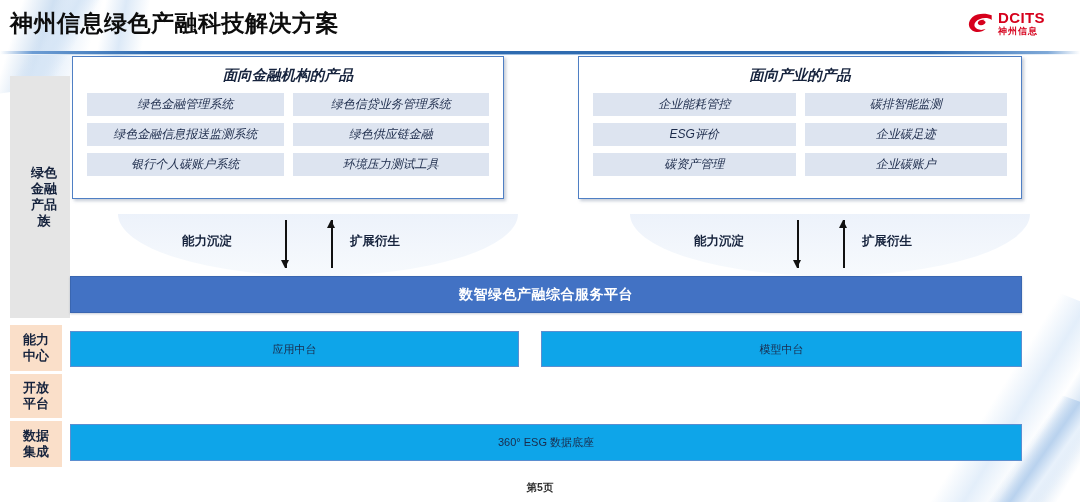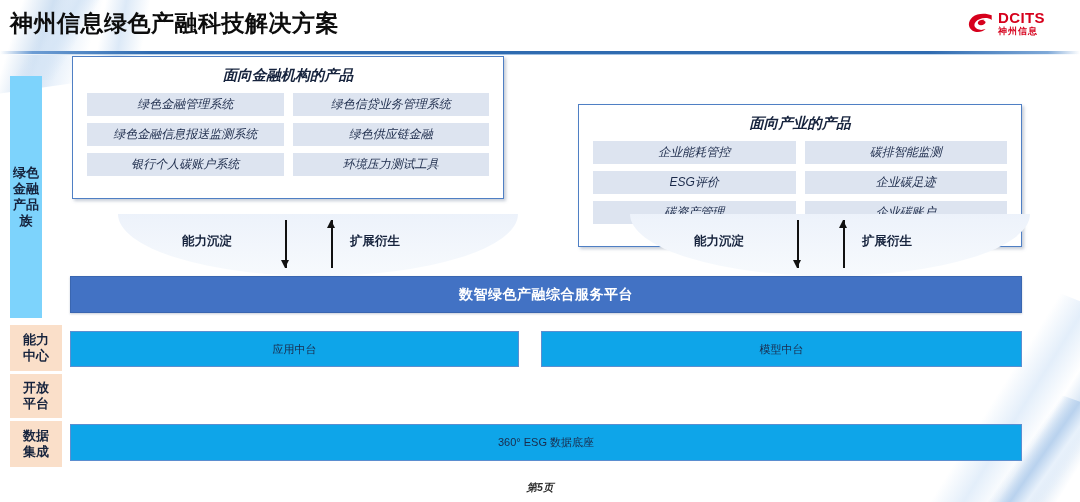--- a/index.html
+++ b/index.html
@@ -54,23 +54,23 @@
     background:linear-gradient(90deg,#ffffff 0%,#bcd3ea 10%,#9dbde0 50%,#c9dcef 92%,#ffffff 100%);
   }
   .logo{position:absolute;right:8px;top:6px;width:104px;height:34px;display:flex;align-items:center;gap:4px;}
   .logo-mark{width:26px;height:22px;flex:none;}
   .logo-txt{display:flex;flex-direction:column;line-height:1;}
   .logo-en{font-size:15px;font-weight:bold;color:#d6001c;letter-spacing:.4px;}
   .logo-cn{font-size:9px;font-weight:bold;color:#d6001c;letter-spacing:1px;margin-top:2px;}
 
   
   .rail-blue{
-    position:absolute;left:10px;top:76px;width:32px;height:242px;
-    background:#7dd3fc;
-    display:flex;align-items:center;justify-content:center;
+    position:absolute;left:10px;top:76px;width:52px;height:242px;
+    background:#e5e5e5;
+    display:flex;align-items:center;justify-content:center;padding-left:8px;
   }
   .rail-blue span{
     font-size:13px;font-weight:bold;color:#16233d;line-height:1.25;
     text-align:center;width:30px;
   }
   .rail-orange{
     position:absolute;left:10px;width:52px;background:#fadfc9;
     display:flex;align-items:center;justify-content:center;
   }
   .rail-orange span{font-size:13px;font-weight:bold;color:#16233d;line-height:1.25;text-align:center;}
@@ -79,21 +79,21 @@
   #rail-data{top:421px;height:46px;}
 
   
   .panel{
     position:absolute;top:56px;height:141px;
     background:#ffffff;border:1.5px solid #4f7fc4;
     box-shadow:2px 2px 3px rgba(90,110,140,.35);
     font-style:italic;
   }
   #panel-fin{left:72px;width:430px;}
-  #panel-ind{left:578px;width:442px;margin-top:48px;}
+  #panel-ind{left:578px;width:442px;}
   .panel-title{
     text-align:center;font-size:14.5px;font-weight:bold;color:#16233d;
     margin-top:9px;margin-bottom:8px;
   }
   .chips{display:flex;flex-wrap:wrap;gap:7px 9px;padding:0 14px;}
   .chip{
     flex:0 0 calc(50% - 4.5px);
     background:#dde4f0;color:#1b2a4a;
     font-size:12px;text-align:center;
     height:23px;line-height:23px;
@@ -144,21 +144,21 @@
     font-size:11px;color:#1b2a4a;
   }
   #box-app{left:70px;top:331px;width:447px;height:34px;}
   #box-model{left:541px;top:331px;width:479px;height:34px;}
   #box-open{left:70px;top:377px;width:950px;height:34px;}
   #box-data{left:70px;top:424px;width:950px;height:35px;}
 
   
   .footer{
     position:absolute;left:0;top:481px;width:1080px;text-align:center;
-    font-size:10.5px;font-style:italic;font-weight:bold;color:#2f2f2f;
+    font-size:10.5px;font-weight:bold;color:#2f2f2f;
   }
 </style>
 </head>
 <body>
 
 <div class="slide">
 
   <div class="deco-tl"></div>
   <div class="deco-tl2"></div>
   <div class="deco-br"></div>

